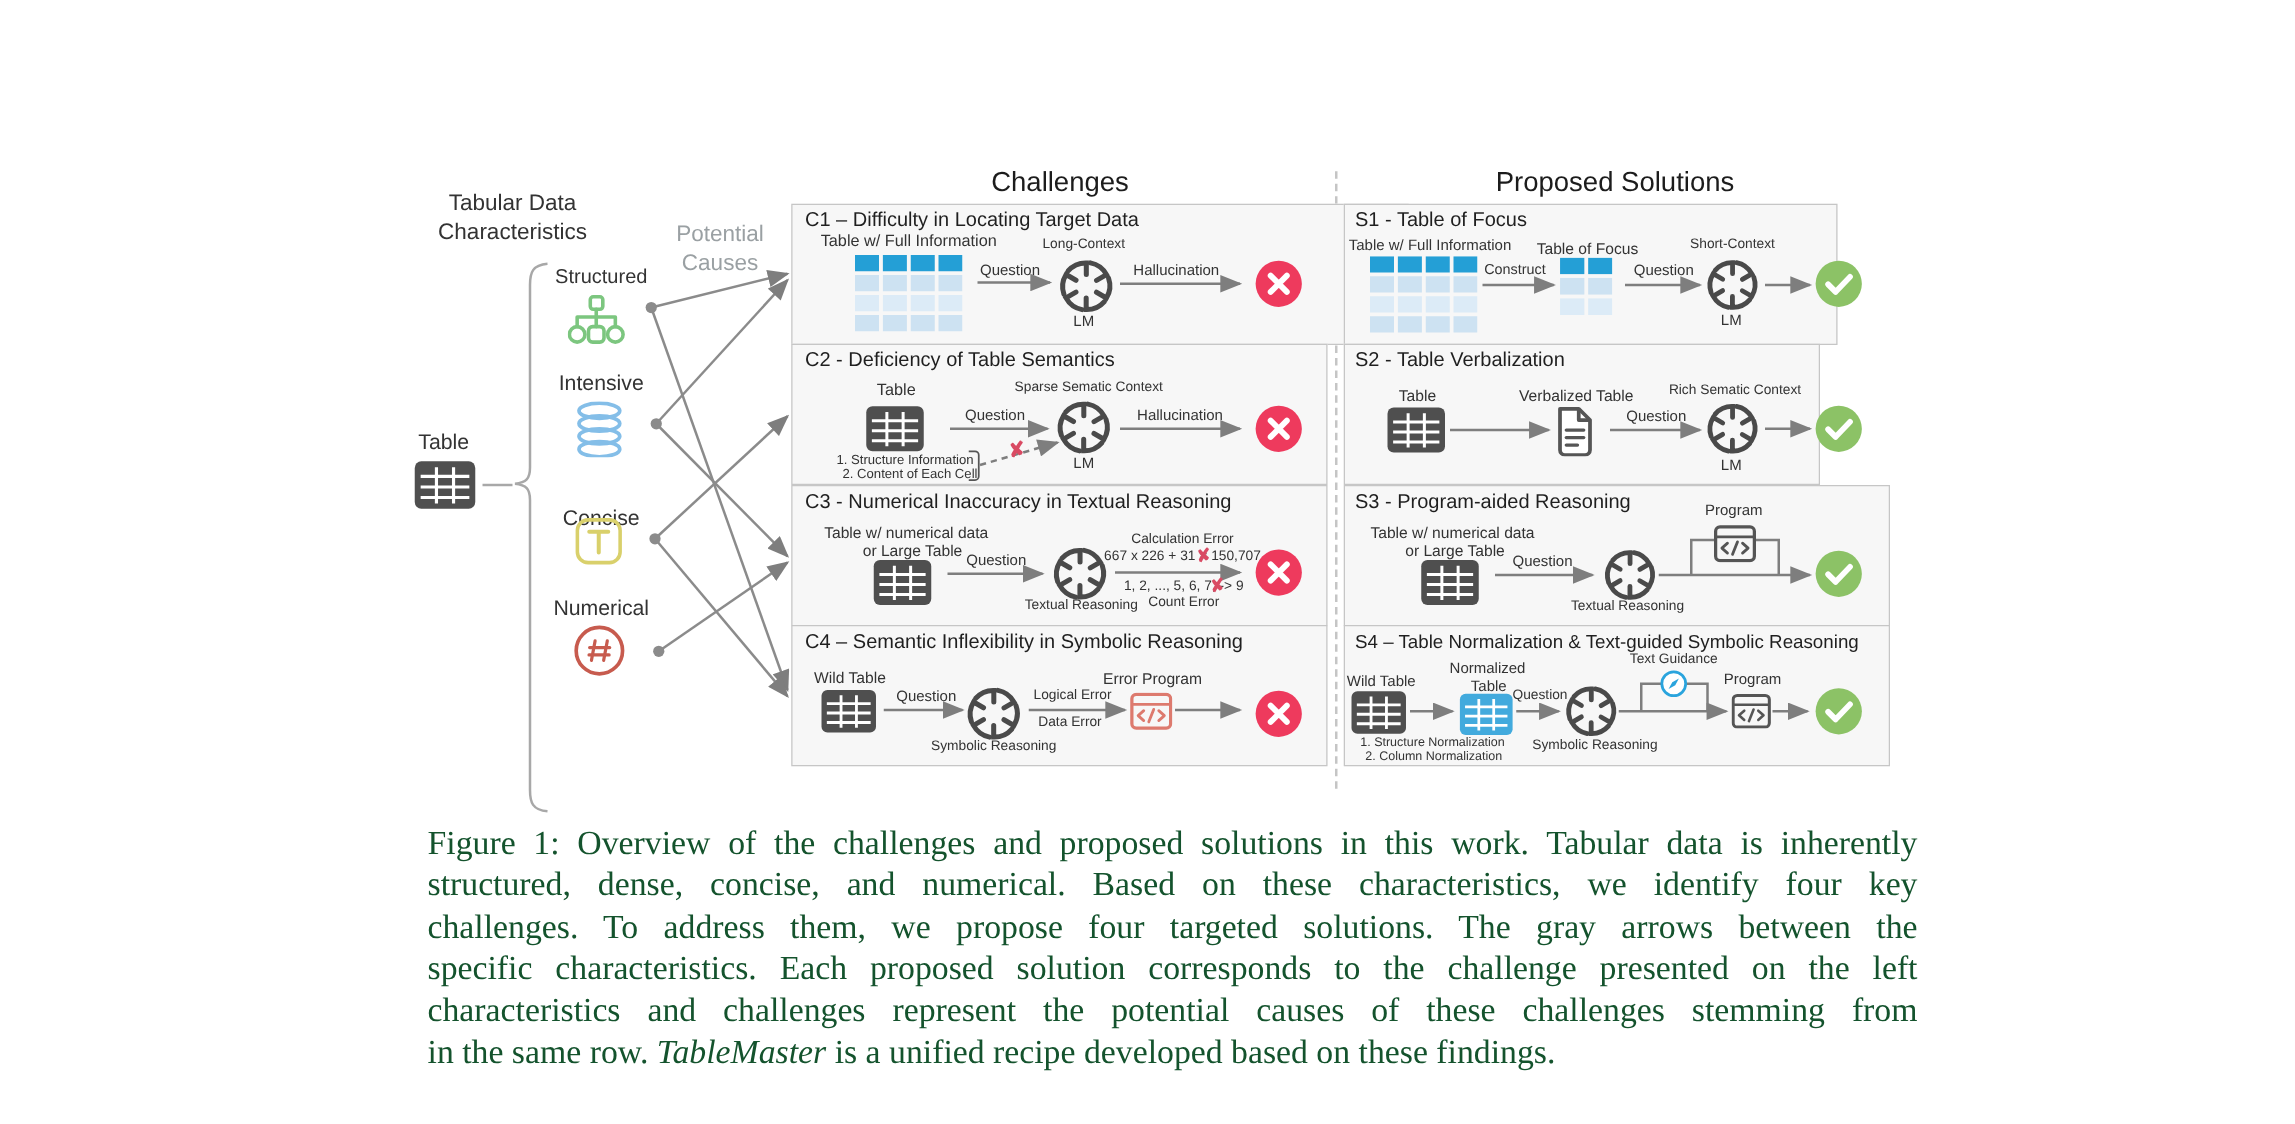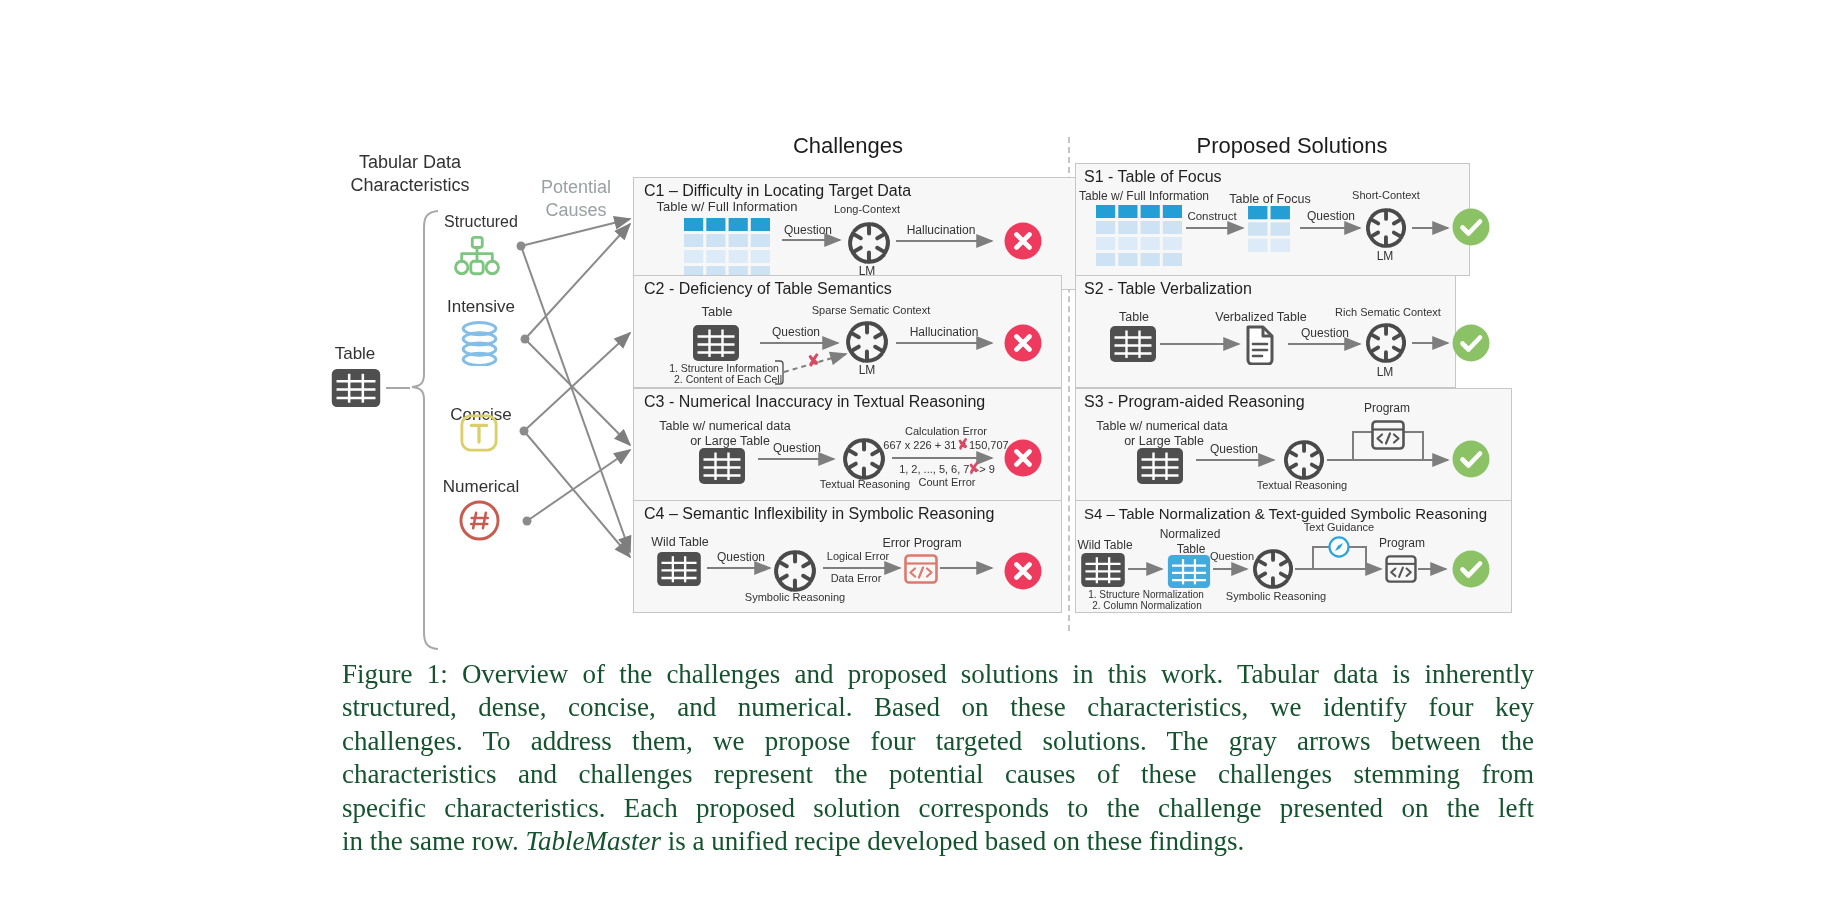--- a/index.html
+++ b/index.html
@@ -184,21 +184,21 @@
       <line x1="524" y1="431" x2="630" y2="557" marker-end="url(#ah)"></line>
     </g>
     <g fill="#8b8b8b">
       <circle cx="521" cy="246" r="4.5"></circle>
         <circle cx="525" cy="339" r="4.5"></circle>
       <circle cx="524" cy="431" r="4.5"></circle>
         <circle cx="527" cy="521" r="4.5"></circle>
     </g>
   </svg>
 
-  <div class="row" style="left:633px;top:177px;width:494px;height:113px;">
+  <div class="row" style="left:633px;top:163px;width:494px;height:113px;">
     <svg class="rowsvg">
       <g stroke="#7e7e7e" stroke-width="2">
         <line x1="148" y1="62" x2="206" y2="62" marker-end="url(#ah)"></line>
         <line x1="262" y1="63" x2="358" y2="63" marker-end="url(#ah)"></line>
       </g>
     </svg>
     <div class="row-title" style="left:10px;top:4px;">C1 – Difficulty in Locating Target Data</div>
     <div class="lbl" style="left:13px;top:22px;width:160px;font-size:13px;">Table w/ Full Information</div>
     <svg class="icon" style="left:50px;top:40px;" width="86" height="63">
         <use href="#sym-bigtable"></use>
@@ -425,18 +425,18 @@
       </svg>
     <svg class="icon" style="left:376px;top:49px;" width="38" height="38">
         <use href="#sym-check"></use>
       </svg>
   </div>
 
   <div class="caption">
     <div class="cap-line">Figure 1: Overview of the challenges and proposed solutions in this work. Tabular data is inherently</div>
     <div class="cap-line">structured, dense, concise, and numerical. Based on these characteristics, we identify four key</div>
     <div class="cap-line">challenges. To address them, we propose four targeted solutions. The gray arrows between the</div>
+    <div class="cap-line">specific characteristics. Each proposed solution corresponds to the challenge presented on the left</div>
     <div class="cap-line">characteristics and challenges represent the potential causes of these challenges stemming from</div>
-    <div class="cap-line">specific characteristics. Each proposed solution corresponds to the challenge presented on the left</div>
     <div class="cap-last"><span>in the same row. </span><em>TableMaster</em><span> is a unified recipe developed based on these findings.</span></div>
   </div>
 
 </div>
 
 </body></html>

